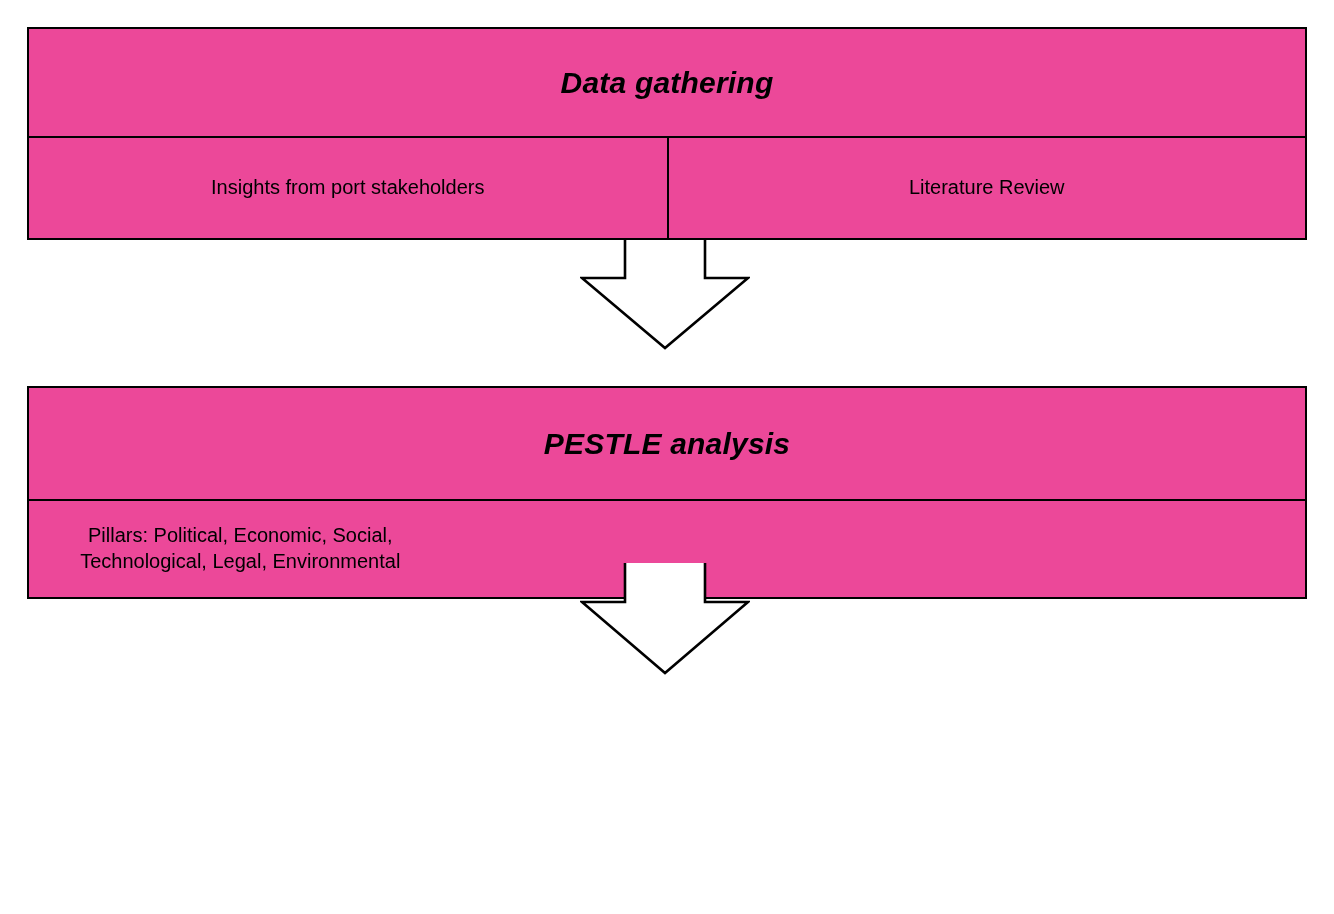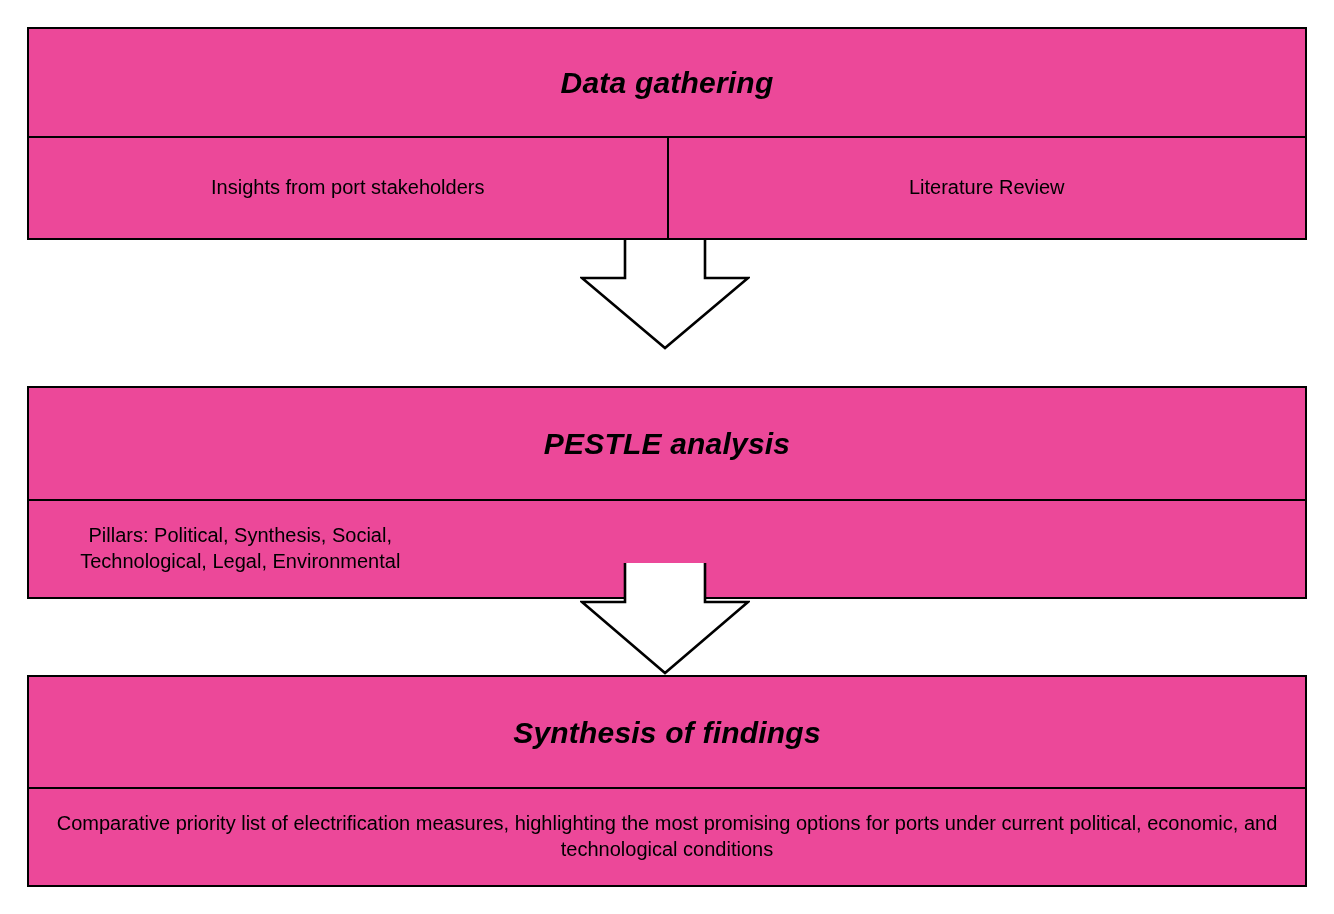--- a/index.html
+++ b/index.html
@@ -125,32 +125,24 @@
     <svg viewBox="0 0 170 110" preserveAspectRatio="none" aria-hidden="true">
       <path d="M 45 0 L 45 38 L 2 38 L 85 108 L 168 38 L 125 38 L 125 0" fill="#FFFFFF" stroke="#000000" stroke-width="2.6" stroke-linejoin="miter" vector-effect="non-scaling-stroke"></path>
     </svg>
   </div>
 
   <div class="stage-box" id="box-pestle">
     <div class="stage-title-row">
       <div class="stage-title">PESTLE analysis</div>
     </div>
     <div class="stage-cells-row">
-      <div class="stage-cell cell-pillars">Pillars: Political, Synthesis, Social, Technological, Legal, Environmental</div>
+      <div class="stage-cell cell-pillars">Pillars: Political, Economic, Social, Technological, Legal, Environmental</div>
     </div>
   </div>
 
   <div class="block-arrow" id="arrow-2">
     <svg viewBox="0 0 170 112" preserveAspectRatio="none" aria-hidden="true">
       <path d="M 45 0 L 45 39 L 2 39 L 85 110 L 168 39 L 125 39 L 125 0" fill="#FFFFFF" stroke="#000000" stroke-width="2.6" stroke-linejoin="miter" vector-effect="non-scaling-stroke"></path>
     </svg>
   </div>
 
-  <div class="stage-box" id="box-synthesis">
-    <div class="stage-title-row">
-      <div class="stage-title">Synthesis of findings</div>
-    </div>
-    <div class="stage-cells-row">
-      <div class="stage-cell cell-comparative">Comparative priority list of electrification measures, highlighting the most promising options for ports under current political, economic, and technological conditions</div>
-    </div>
-  </div>
 
 </div>
 
 </body></html>

